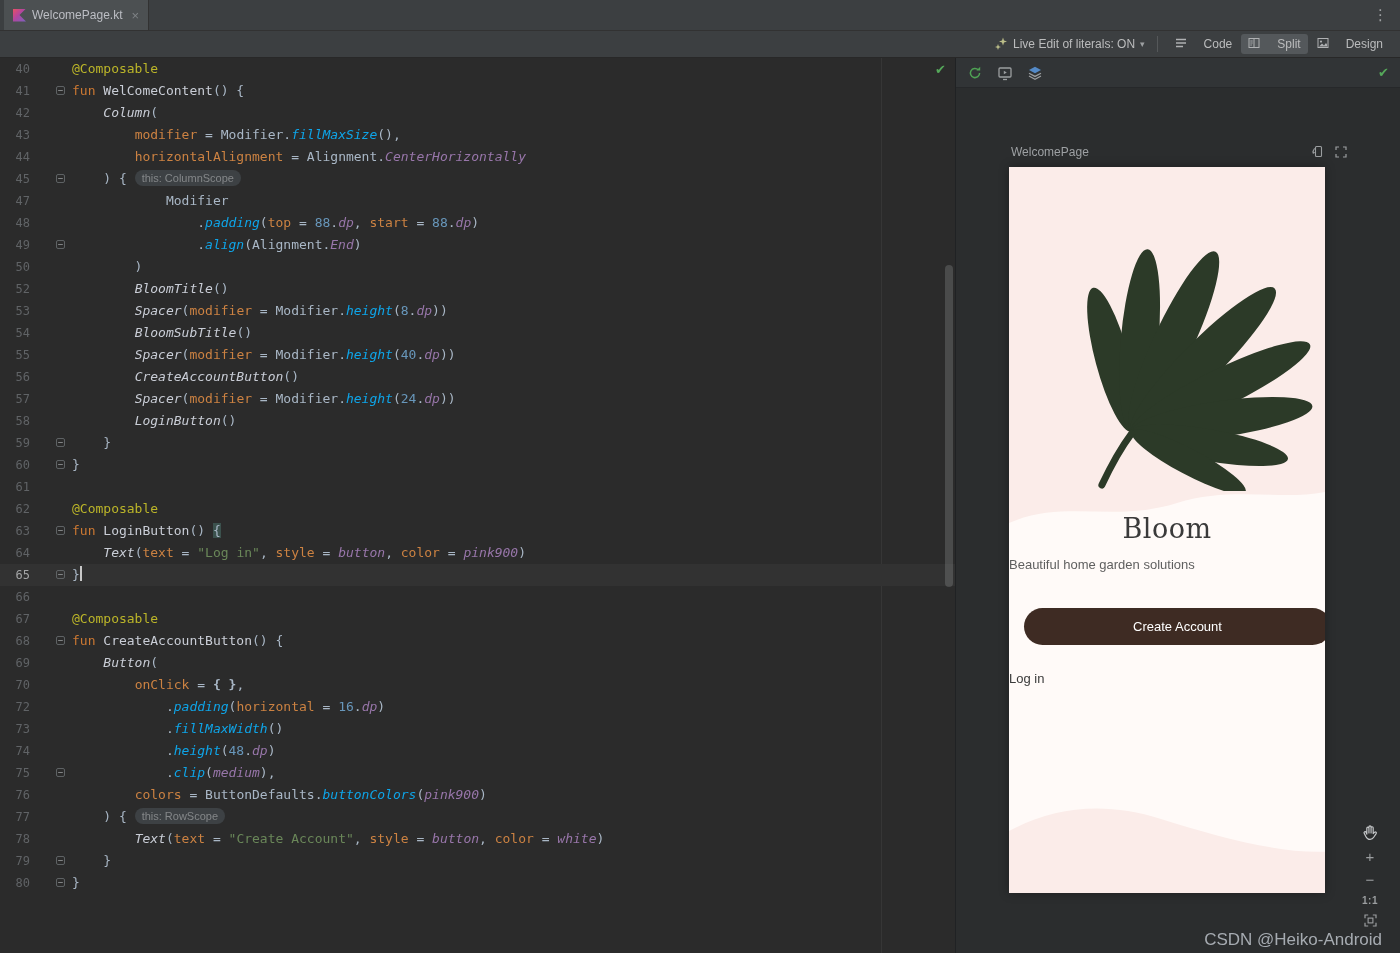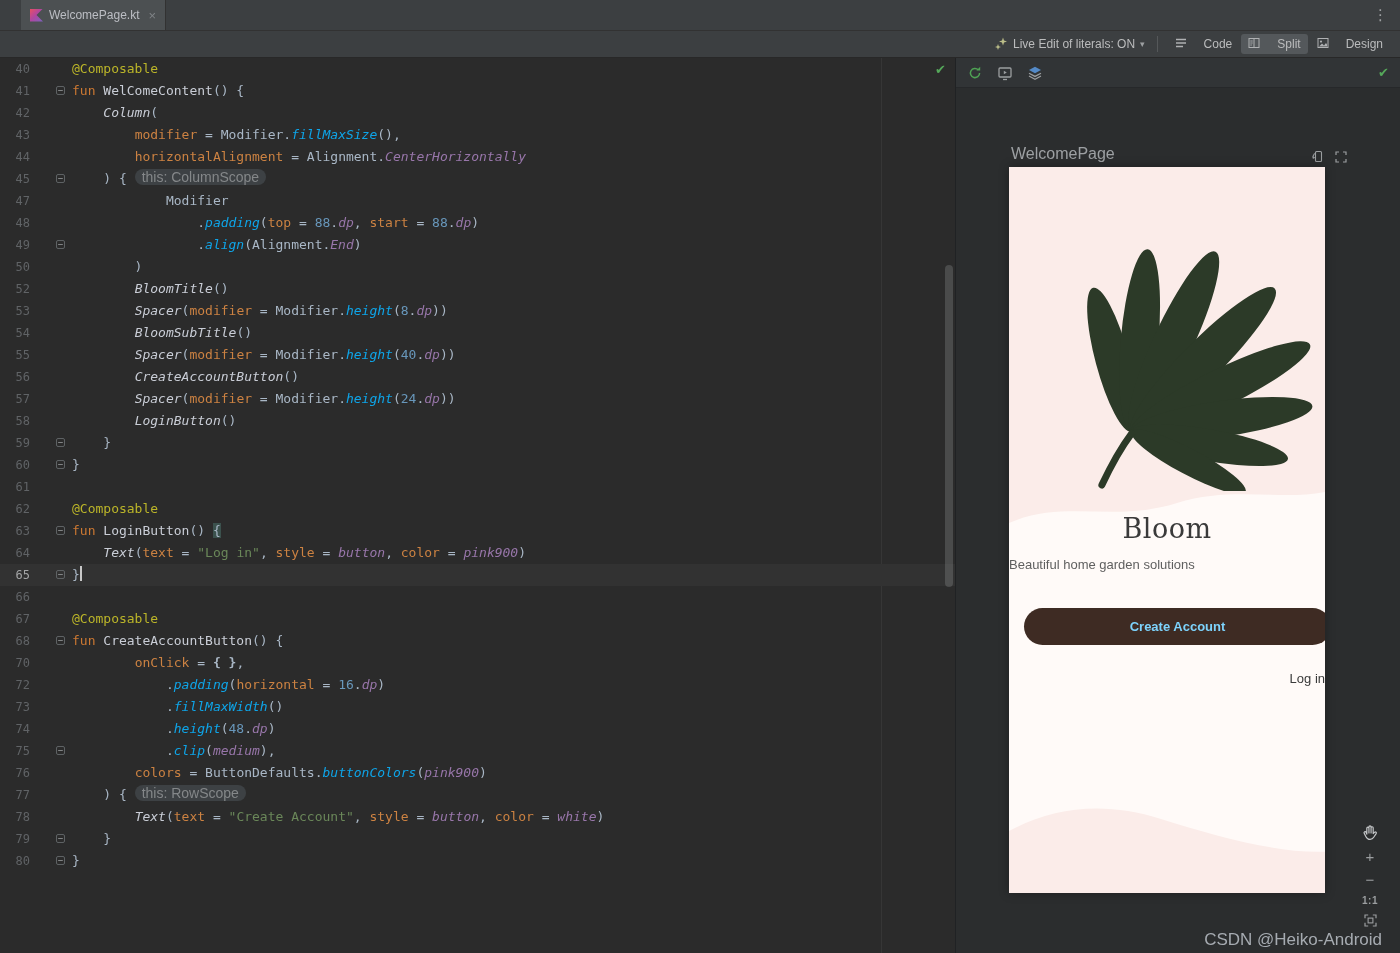--- a/index.html
+++ b/index.html
@@ -2,21 +2,21 @@
 <html><head>
 <meta charset="utf-8">
 <style>
   *{margin:0;padding:0;box-sizing:border-box}
   html,body{width:1400px;height:953px;overflow:hidden;background:#2B2B2B;
     font-family:"Liberation Sans","DejaVu Sans",sans-serif;}
   .app{width:1400px;height:953px;position:relative}
 
   
   .tabbar{height:31px;background:#3C3F41;border-bottom:1px solid #323232;display:flex;align-items:center;justify-content:space-between}
-  .tab{margin-left:21px;height:30px;background:#4C5052;display:flex;align-items:center;gap:6px;padding:0 9px;color:#BCBEC4;font-size:12px;border-right:1px solid #323232}
+  .tab{margin-left:4px;height:30px;background:#4C5052;display:flex;align-items:center;gap:6px;padding:0 9px;color:#BCBEC4;font-size:12px;border-right:1px solid #323232}
   .kticon{width:13px;height:13px;flex:none;background:linear-gradient(135deg,#E94F64 0%,#B1469F 45%,#7A63C0 100%);clip-path:polygon(0 0,100% 0,50% 50%,100% 100%,0 100%)}
   .tabclose{color:#7F8386;font-size:13px;margin-left:3px;cursor:pointer}
   .kebab{margin-right:12px;color:#9DA0A2;font-size:15px;cursor:pointer}
 
   
   .toolbar2{height:27px;background:#3C3F41;border-bottom:1px solid #282828;display:flex;align-items:center;justify-content:flex-end;padding-right:10px;font-size:12px;color:#BBBCBD}
   .live-edit{display:flex;align-items:center;gap:5px;margin-right:4px;cursor:pointer}
   .chev{font-size:9px;color:#9DA0A2}
   .sep{width:1px;height:16px;background:#55585A;margin:0 8px}
   .mode-btn{display:flex;align-items:flex-start;gap:17px;padding:3px 7px;border-radius:3px;margin-left:2px;cursor:pointer}
@@ -36,39 +36,39 @@
   .foldcol{width:42px;flex:none;position:relative;height:22px}
   .fi{position:absolute;right:7px;top:6px;width:9px;height:9px;border:1px solid #5E6264;border-radius:2px;color:#9DA0A2;font-size:9px;line-height:7px;text-align:center;cursor:pointer}
   .fi::after{content:"−"}
   .codeTxt{white-space:pre;line-height:22px}
   .tp{color:#A9B7C6}.tk{color:#CC7832}.ta{color:#BBB529}
   .td{color:#C9CDD6}.tc{color:#C9CDD6;font-style:italic}
   .tm{color:#0ea5e9;font-style:italic}.tn{color:#CC8242}
   .tu{color:#6897BB}.tx{color:#9876AA;font-style:italic}
   .ts{color:#6A8759}.tb{color:#A9B7C6;font-weight:bold}
   .thl{color:#A9B7C6;background:#3B514D}
-  .hint{display:inline-block;background:#3D4144;color:#848789;border-radius:8px;padding:0 7px;font-size:14px;line-height:16px;font-family:"Liberation Sans",sans-serif;vertical-align:1px}
+  .hint{display:inline-block;background:#3D4144;color:#848789;border-radius:8px;padding:0 7px;font-size:11px;line-height:16px;font-family:"Liberation Sans",sans-serif;vertical-align:1px}
   .caret{display:inline-block;width:2px;height:15px;background:#C8C8C8;vertical-align:-2px}
   .editor-check{position:absolute;top:4px;right:9px;color:#55A85A;font-size:13px;cursor:pointer}
   .scroll-thumb{position:absolute;right:2px;top:207px;width:8px;height:322px;border-radius:4px;background:rgba(166,170,172,.25);cursor:grab}
 
   
   .preview{flex:1;position:relative;background:#2B2D2E;border-left:1px solid #202224;overflow:hidden}
   .pv-toolbar{height:30px;background:#313436;border-bottom:1px solid #26282A;display:flex;align-items:center;gap:14px;padding:0 11px}
   .pv-toolbar svg{cursor:pointer}
   .pv-check{margin-left:auto;color:#55A85A;font-size:13px;cursor:pointer}
-  .pv-header{position:absolute;top:87px;left:55px;width:336px;display:flex;align-items:flex-end;color:#9DA0A3;font-size:16px}
+  .pv-header{position:absolute;top:87px;left:55px;width:336px;display:flex;align-items:flex-start;color:#9DA0A3;font-size:12px}
   .pv-hicons{margin-left:auto;display:flex;gap:10px;align-items:center}
   .canvas{position:absolute;left:53px;top:109px;width:316px;height:726px;overflow:hidden;box-shadow:0 0 10px rgba(0,0,0,.3)}
   .bgwaves{position:absolute;left:0;top:0;width:338px;height:726px}
   .leaf-svg{position:absolute;left:62px;top:76px;width:276px;height:248px}
   .bloom-title{position:absolute;top:346px;left:0;width:100%;text-align:center;font-family:"DejaVu Serif","Liberation Serif",serif;font-size:27px;font-weight:500;color:#3A3A3A;letter-spacing:.5px}
   .bloom-sub{position:absolute;top:390px;left:0;width:100%;font-size:13px;color:#5F5F5F}
-  .btn-create{position:absolute;left:15px;top:441px;width:307px;height:37px;border-radius:20px;display:flex;align-items:center;justify-content:center;color:#7dd3fc;font-size:13px;font-weight:700;cursor:pointer}
-  .login{position:absolute;top:504px;left:0;width:100%;text-align:right;font-size:13px;color:#3A3A3A;font-weight:500;cursor:pointer}
+  .btn-create{position:absolute;left:15px;top:441px;width:307px;height:37px;border-radius:20px;display:flex;align-items:center;justify-content:center;color:#ffffff;font-size:13px;font-weight:400;cursor:pointer}
+  .login{position:absolute;top:504px;left:0;width:100%;text-align:left;font-size:13px;color:#3A3A3A;font-weight:500;cursor:pointer}
   .float-tools{position:absolute;right:21px;bottom:26px;display:flex;flex-direction:column;align-items:center;gap:8px;color:#9B9EA0}
   .float-tools svg,.ztool,.zlevel{cursor:pointer}
   .ztool{font-size:15px;line-height:15px;width:18px;text-align:center}
   .zlevel{font-size:10px;font-weight:bold;letter-spacing:.5px}
   .watermark{position:absolute;right:18px;bottom:3px;font-size:17px;color:#A6ABB1}
 </style>
 </head>
 <body>
 
 <div class="app">
@@ -264,20 +264,25 @@
             <span class="ln">67</span>
             <span class="foldcol"></span>
             <span class="codeTxt"><span class="ta">@Composable</span></span>
           </div>
           <div class="line">
             <span class="ln">68</span>
             <span class="foldcol">
               <i class="fi s"></i>
             </span>
             <span class="codeTxt"><span class="tk">fun </span><span class="td">CreateAccountButton</span><span class="tp">() {</span></span>
+          </div>
+          <div class="line">
+            <span class="ln">69</span>
+            <span class="foldcol"></span>
+            <span class="codeTxt"><span class="tp">    </span><span class="tc">Button</span><span class="tp">(</span></span>
           </div>
           <div class="line">
             <span class="ln">70</span>
             <span class="foldcol"></span>
             <span class="codeTxt"><span class="tp">        </span><span class="tn">onClick</span><span class="tp"> = </span><span class="tb">{ }</span><span class="tp">,</span></span>
           </div>
           <div class="line">
             <span class="ln">72</span>
             <span class="foldcol"></span>
             <span class="codeTxt"><span class="tp">            .</span><span class="tm">padding</span><span class="tp">(</span><span class="tn">horizontal</span><span class="tp"> = </span><span class="tu">16</span><span class="tp">.</span><span class="tx">dp</span><span class="tp">)</span></span>

